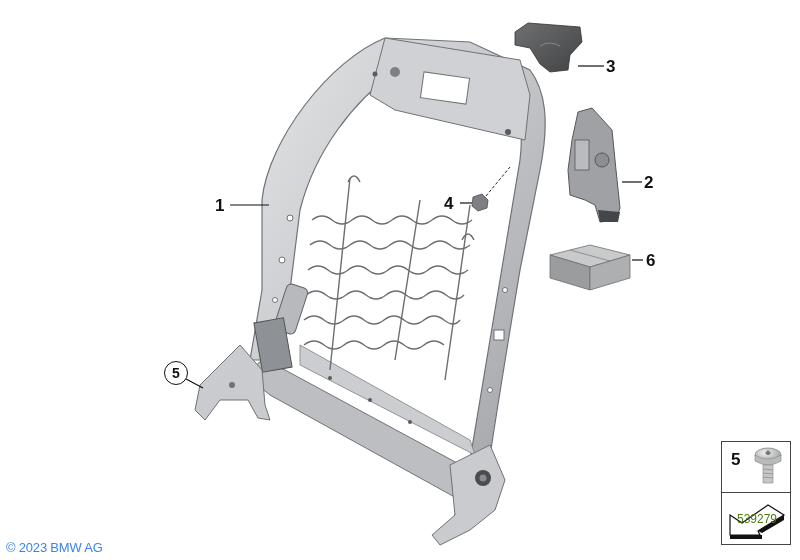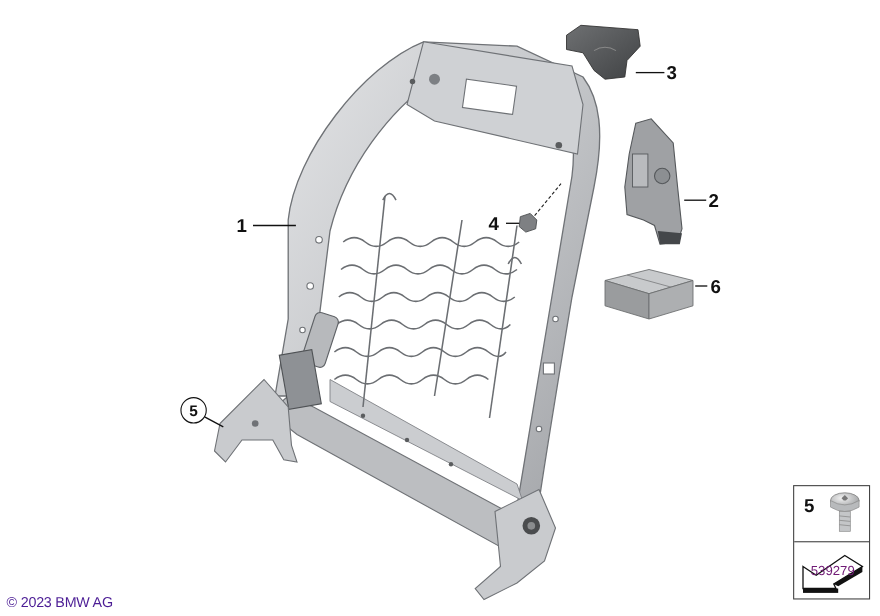--- a/index.html
+++ b/index.html
@@ -1,25 +1,25 @@
 <!DOCTYPE html>
 <html><head>
 <meta charset="utf-8">
 <style>
   html, body { margin: 0; padding: 0; background: #ffffff; }
   body { width: 800px; height: 560px; position: relative; overflow: hidden; font-family: "Liberation Sans", sans-serif; }
   .canvas { position: absolute; left: 0; top: 0; width: 800px; height: 560px; }
   .callout { position: absolute; font-weight: bold; font-size: 17px; color: #111; line-height: 1; font-family: "Liberation Sans", sans-serif; }
   .circled { position: absolute; width: 22px; height: 22px; border: 1.6px solid #111; border-radius: 50%; font-weight: bold; font-size: 14px; text-align: center; line-height: 22px; color: #111; }
-  .copyright { position: absolute; left: 6px; top: 540px; font-size: 13px; color: #4c1d95; letter-spacing: -0.2px; }
+  .copyright { position: absolute; left: 6px; top: 540px; font-size: 13px; color: #3b82f6; letter-spacing: -0.2px; }
   .legend-box { position: absolute; left: 721px; top: 441px; width: 68px; height: 102px; border: 1px solid #444; background: #fff; }
   .legend-top { position: absolute; left: 0; top: 0; width: 68px; height: 50px; border-bottom: 1px solid #444; }
   .legend-num { position: absolute; left: 9px; top: 8px; font-weight: bold; font-size: 17px; color: #111; }
   .legend-bottom { position: absolute; left: 0; top: 51px; width: 68px; height: 51px; }
-  .diagram-id { position: absolute; left: 737px; top: 512px; font-size: 12px; color: #701a75; }
+  .diagram-id { position: absolute; left: 737px; top: 512px; font-size: 12px; color: #4d7c0f; }
 </style>
 </head>
 <body>
 
 <div class="canvas">
 
   <svg width="800" height="560" viewBox="0 0 800 560" style="position:absolute;left:0;top:0">
     <defs>
       <linearGradient id="gFrame" x1="0" y1="0" x2="1" y2="1">
         <stop offset="0" stop-color="#e4e5e7"></stop>

